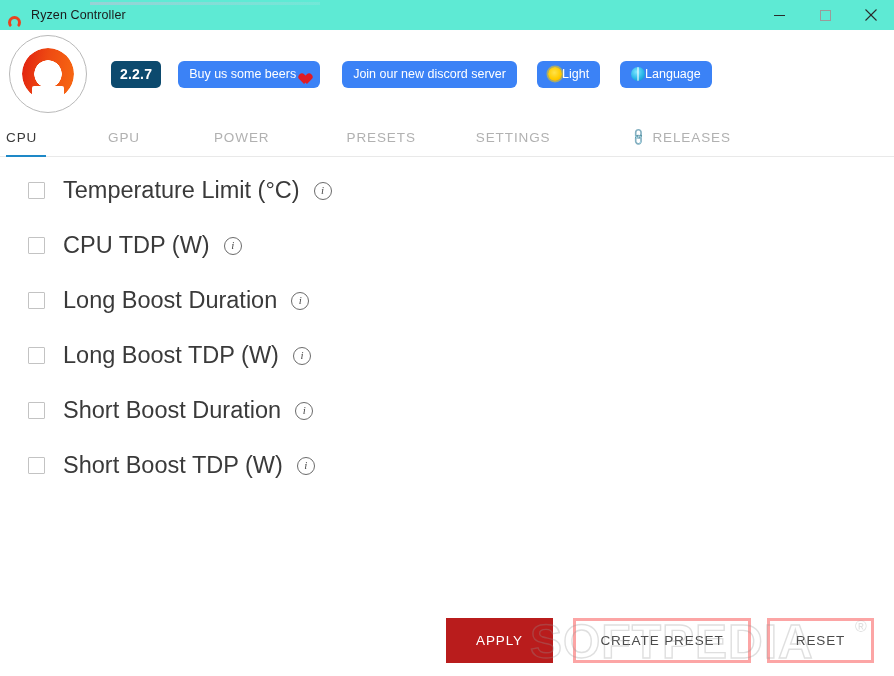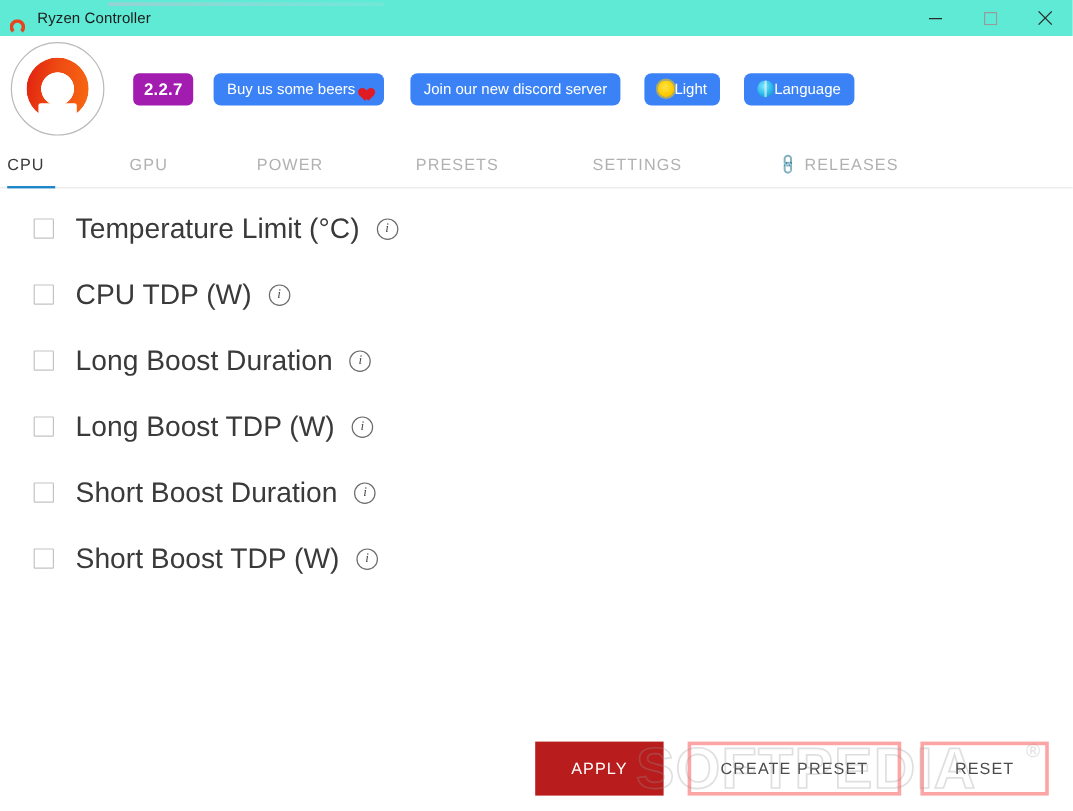--- a/index.html
+++ b/index.html
@@ -90,21 +90,21 @@
   .logo-gap {
     position: absolute;
     left: 22px; bottom: 10px;
     width: 32px; height: 16px;
     background: #ffffff;
     border-radius: 2px;
   }
 
   .version-badge {
     margin-left: 24px;
-    background: #a21caf;
+    background: #0c4a6e;
     color: #ffffff;
     font-size: 14px;
     font-weight: bold;
     border-radius: 5px;
     padding: 6px 9px 7px 9px;
     line-height: 1;
     flex: none;
     letter-spacing: 0.2px;
   }
 
@@ -176,21 +176,21 @@
   .tab.active { color: #3a3a3a; }
   .tab.active::after {
     content: "";
     position: absolute; left: 0; right: 0; bottom: 0;
     height: 2px; background: #1e88c7;
   }
   .tab-cpu      { margin-left: 6px; width: 40px; justify-content: flex-start; }
   .tab-gpu      { margin-left: 30px; }
   .tab-power    { margin-left: 42px; }
   .tab-presets  { margin-left: 45px; }
-  .tab-settings { margin-left: 46px; }
+  .tab-settings { margin-left: 28px; }
   .tab-releases { margin-left: 48px; }
   .link-icon {
     display: inline-block;
     margin-right: 6px;
     color: #b1b1b1;
     font-size: 12px;
     transform: rotate(-45deg);
   }
 
   

